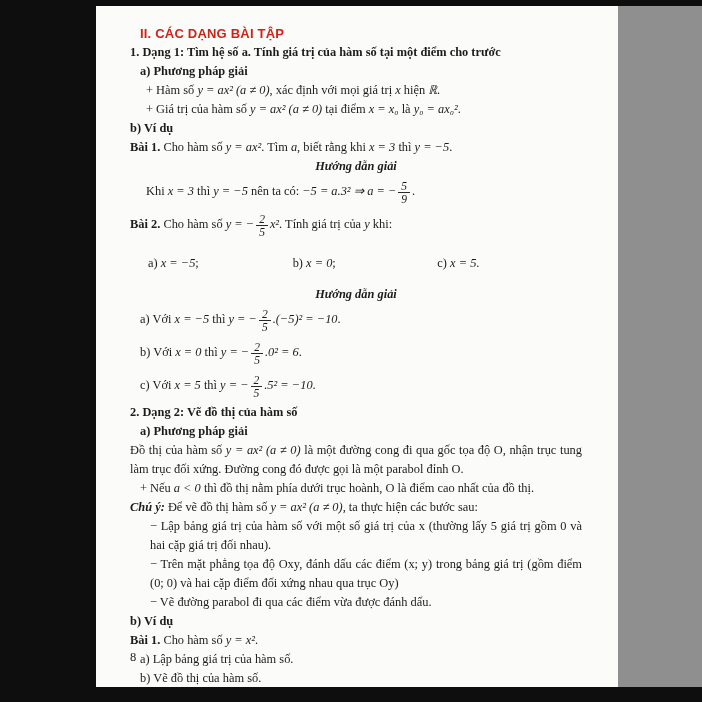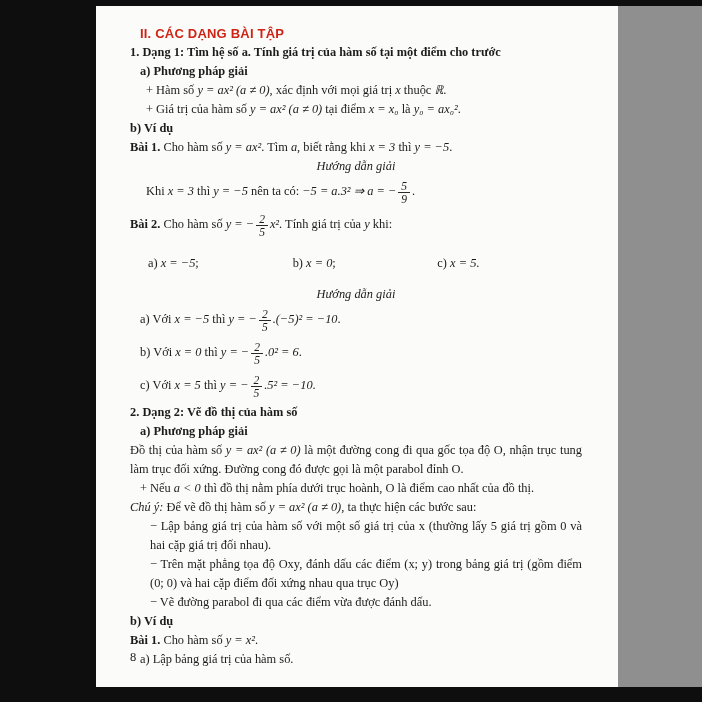--- a/index.html
+++ b/index.html
@@ -6,21 +6,21 @@
   .canvas{position:relative;width:702px;height:702px;background:#0e0e0e;overflow:hidden;
           font-family:"Liberation Serif",serif;}
   .gray-band{position:absolute;top:6px;left:618px;width:84px;height:681px;background:#8f8f8f;}
   .page{position:absolute;top:6px;left:96px;width:522px;height:681px;background:#fbfbf9;color:#1c1c1c;}
   .content{padding:18px 36px 0 34px;font-size:12.4px;line-height:19px;}
   p.line{margin:0;}
   .heading{color:#cf2415;font-family:"Liberation Sans",sans-serif;font-weight:700;
            font-size:13px;letter-spacing:.2px;margin-bottom:5px;}
   .b{font-weight:700;}
   .m{font-style:italic;}
-  .bi{font-weight:400;font-style:italic;}
+  .bi{font-weight:700;font-style:italic;}
   .center{text-align:center;}
   .just{text-align:justify;}
   .ind1{padding-left:10px;}
   .ind2{padding-left:16px;}
   .ind3{padding-left:20px;}
   .fline{padding-top:4px;padding-bottom:4px;}
   .frac{display:inline-flex;flex-direction:column;align-items:center;vertical-align:middle;
         font-style:italic;line-height:12px;font-size:11.5px;margin:0 2px;}
   .frac .fn{border-bottom:1px solid #2a2a2a;padding:0 3px;}
   .frac .fd{padding:0 3px;}
@@ -36,21 +36,21 @@
 
   <div class="page">
     <div class="content">
 
       <p class="line heading ind1">II. CÁC DẠNG BÀI TẬP</p>
 
       <p class="line b">1. Dạng 1: Tìm hệ số a. Tính giá trị của hàm số tại một điểm cho trước</p>
 
       <p class="line b ind1">a) Phương pháp giải</p>
 
-      <p class="line ind2"><span class="t">+ Hàm số </span><span class="m">y = ax² (a ≠ 0)</span><span class="t">, xác định với mọi giá trị </span><span class="m">x</span><span class="t"> thuộc </span><span class="m">ℝ</span><span class="t">.</span></p>
+      <p class="line ind2"><span class="t">+ Hàm số </span><span class="m">y = ax² (a ≠ 0)</span><span class="t">, xác định với mọi giá trị </span><span class="m">x</span><span class="t"> hiện </span><span class="m">ℝ</span><span class="t">.</span></p>
 
       <p class="line ind2"><span class="t">+ Giá trị của hàm số </span><span class="m">y = ax² (a ≠ 0)</span><span class="t"> tại điểm </span><span class="m">x = x₀</span><span class="t"> là </span><span class="m">y₀ = ax₀²</span><span class="t">.</span></p>
 
       <p class="line b">b) Ví dụ</p>
 
       <p class="line"><span class="b">Bài 1.</span><span class="t"> Cho hàm số </span><span class="m">y = ax²</span><span class="t">. Tìm </span><span class="m">a</span><span class="t">, biết rằng khi </span><span class="m">x = 3</span><span class="t"> thì </span><span class="m">y = −5</span><span class="t">.</span></p>
 
       <p class="line bi center">Hướng dẫn giải</p>
 
       <p class="line ind2 fline"><span class="t">Khi </span><span class="m">x = 3</span><span class="t"> thì </span><span class="m">y = −5</span><span class="t"> nên ta có: </span><span class="m">−5 = a.3²  ⇒  a = −</span><span class="frac">
@@ -99,18 +99,19 @@
 
       <p class="line ind3 just">− Lập bảng giá trị của hàm số với một số giá trị của x (thường lấy 5 giá trị gồm 0 và hai cặp giá trị đối nhau).</p>
       <p class="line ind3 just">− Trên mặt phẳng tọa độ Oxy, đánh dấu các điểm (x; y) trong bảng giá trị (gồm điểm (0; 0) và hai cặp điểm đối xứng nhau qua trục Oy)</p>
       <p class="line ind3">− Vẽ đường parabol đi qua các điểm vừa được đánh dấu.</p>
 
       <p class="line b">b) Ví dụ</p>
 
       <p class="line"><span class="b">Bài 1.</span><span class="t"> Cho hàm số </span><span class="m">y = x²</span><span class="t">.</span></p>
 
       <p class="line ind1">a) Lập bảng giá trị của hàm số.</p>
+      <p class="line ind1">b) Vẽ đồ thị của hàm số.</p>
 
     </div>
 
     <div class="page-number">8</div>
   </div>
 </div>
 
 </body></html>

